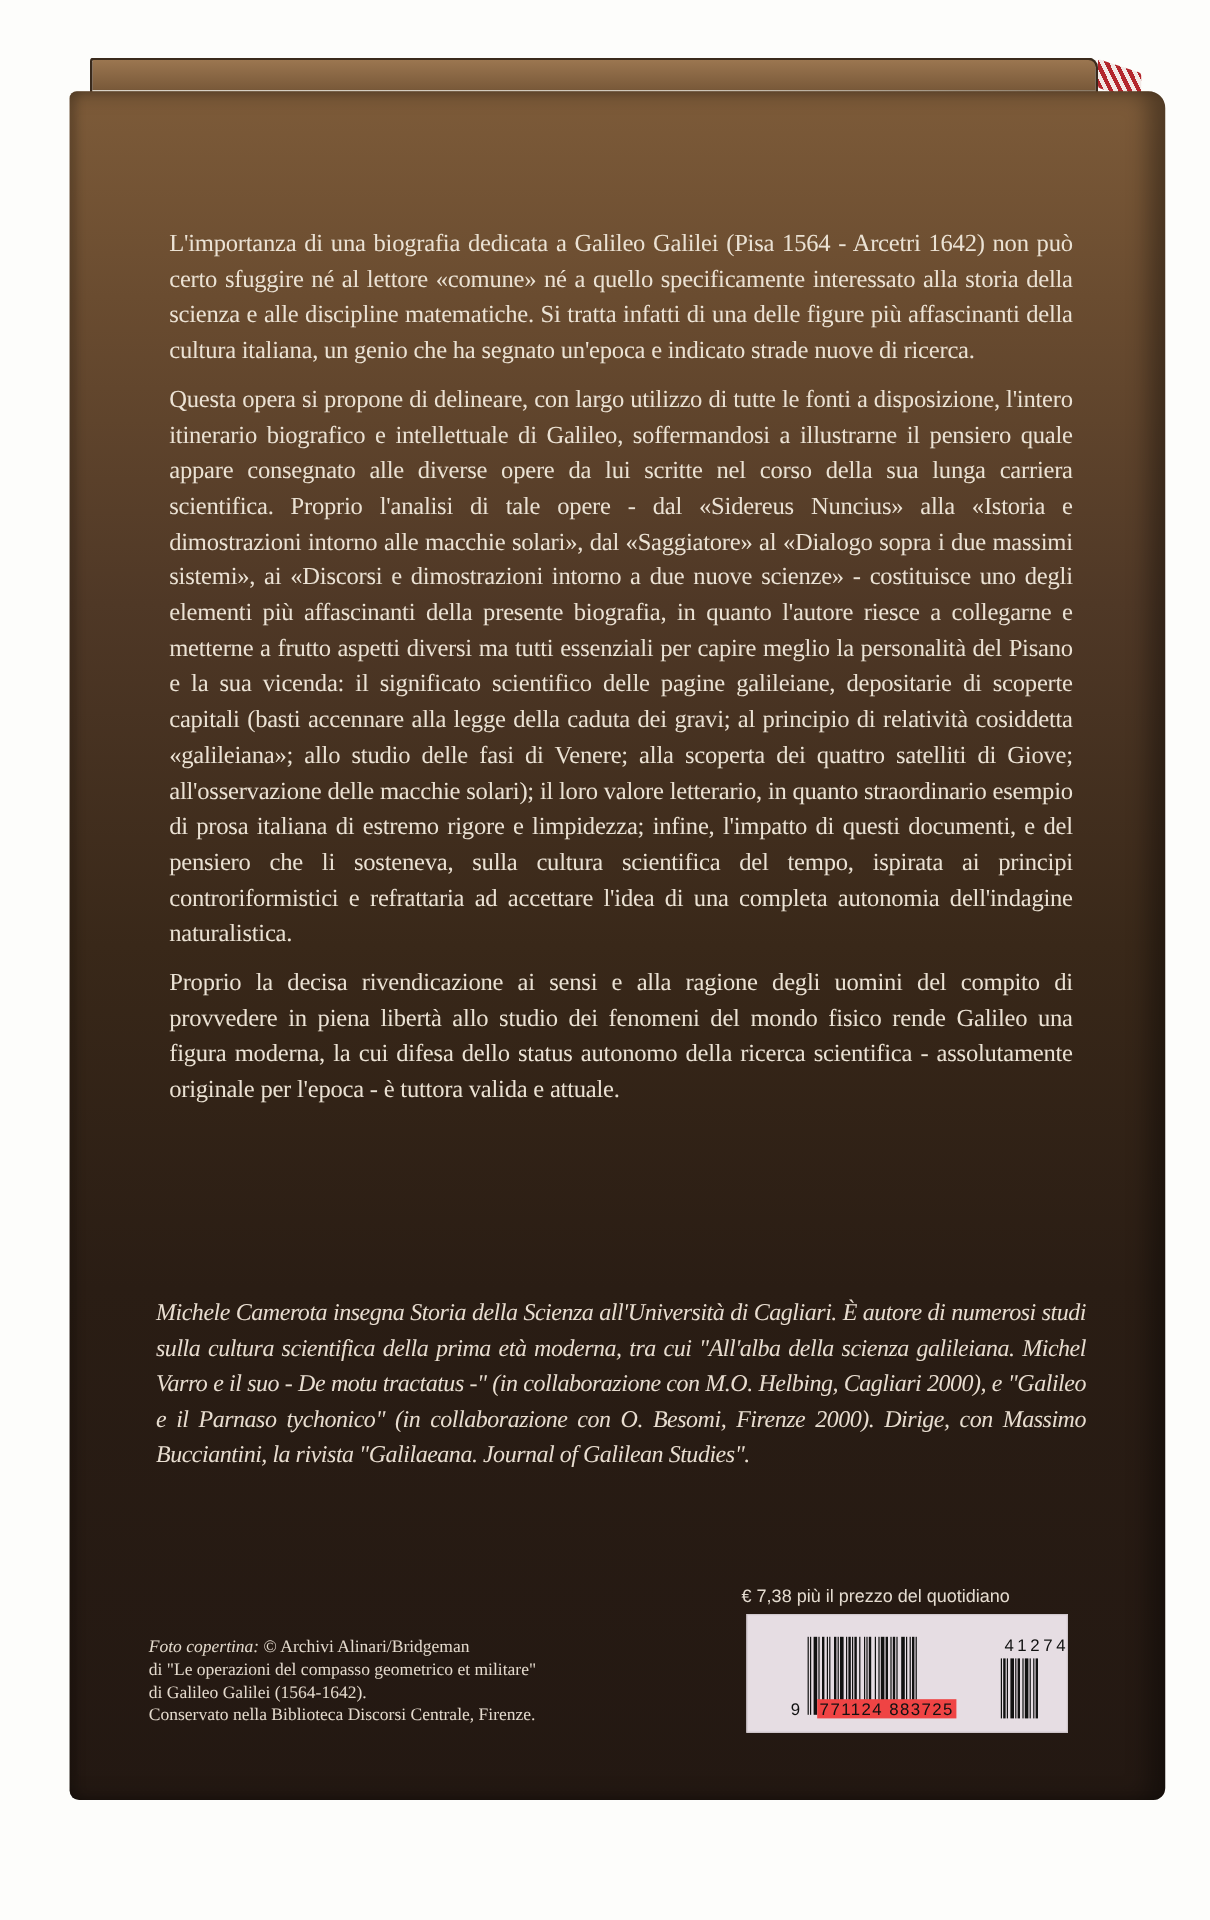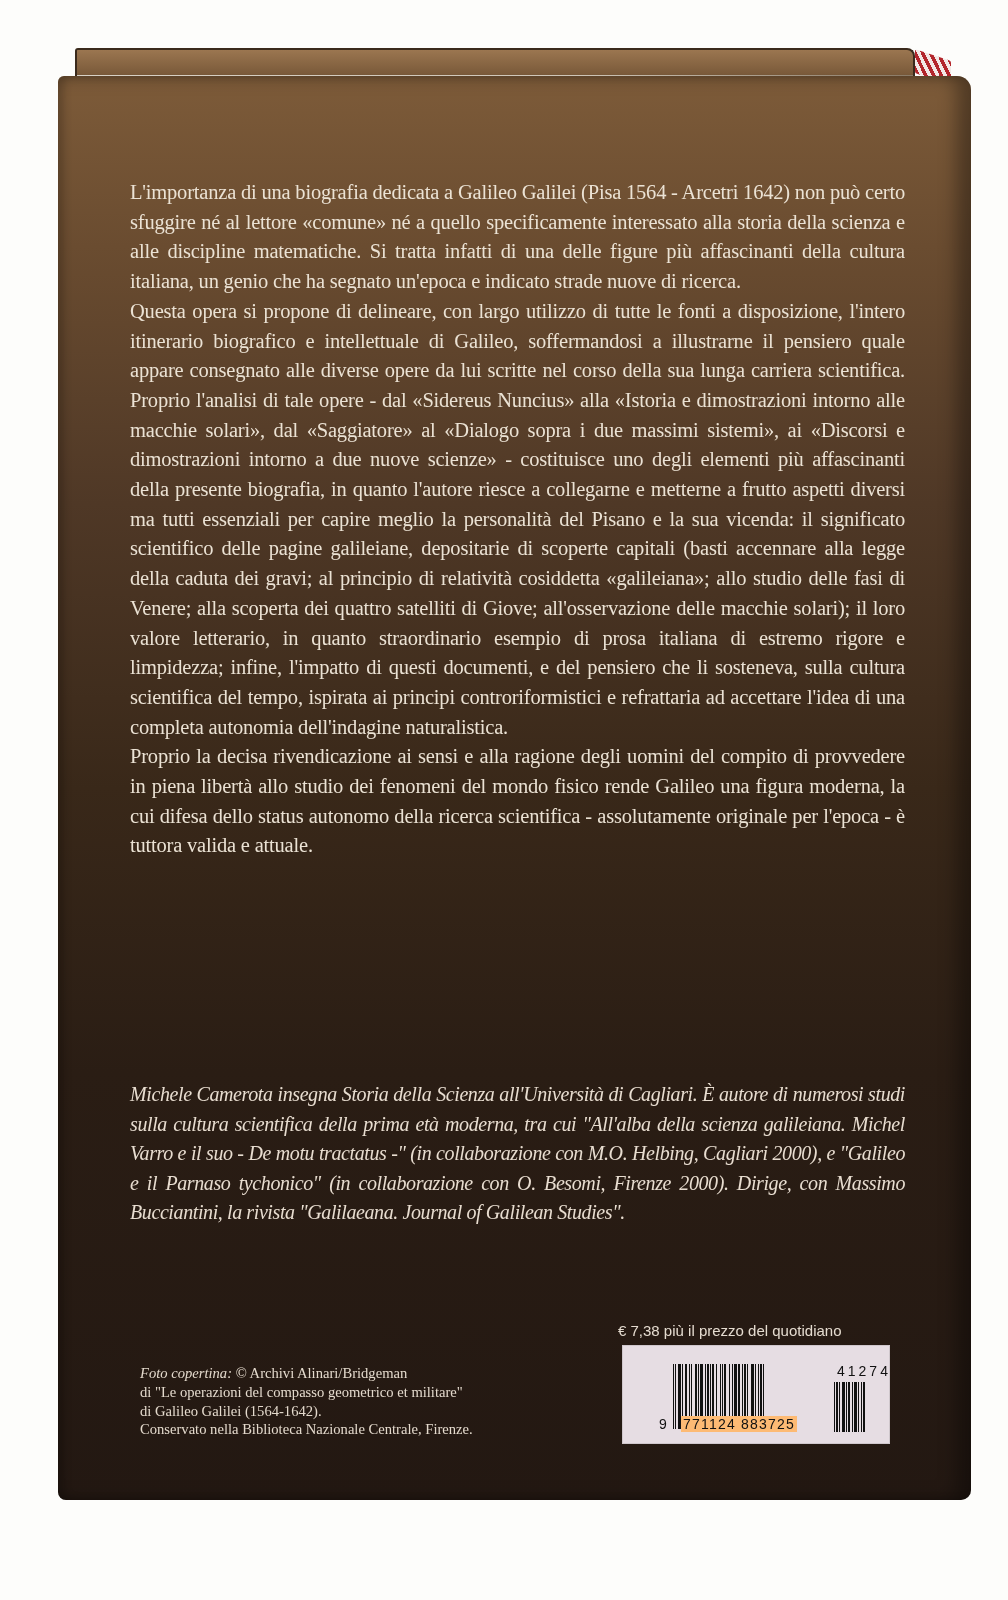--- a/index.html
+++ b/index.html
@@ -26,21 +26,21 @@
     .ribbon {
       position: absolute; left: 915px; top: 55px; width: 36px; height: 24px;
       background: repeating-linear-gradient(60deg, #b3262c 0 4px, #f2e9e6 4px 8px);
       transform: skewY(18deg); border-radius: 2px;
     }
     .content {
       position: absolute; left: 130px; top: 178px; width: 775px;
       color: #ebe2d4; font-size: 20.5px; line-height: 29.7px;
       text-align: justify; letter-spacing: -0.2px;
     }
-    .content p { margin: 0; }
+    .content p { margin: 11px; }
     .bio {
       position: absolute; left: 130px; top: 1080px; width: 775px;
       color: #e8ddd0; font-size: 20px; line-height: 29.5px; font-style: italic;
       text-align: justify; letter-spacing: -0.4px;
     }
     .bio p { margin: 0; }
     .price {
       position: absolute; left: 618px; top: 1322px;
       color: #e5dcd0; font-family: "Liberation Sans", "DejaVu Sans", sans-serif;
       font-size: 15px;
@@ -48,35 +48,35 @@
     .barcode-box {
       position: absolute; left: 622px; top: 1345px; width: 266px; height: 97px;
       background: #e6dde3; border: 1px solid #cfc7cc;
     }
     .bars-main { position: absolute; left: 50px; top: 18px; width: 143px; height: 65px; display: flex; align-items: flex-end; }
     .bars-add  { position: absolute; left: 211px; top: 36px; width: 41px; height: 50px; display: flex; align-items: flex-end; }
     .bar { background: #111; height: 100%; }
     .sp  { height: 100%; }
     .ean-num {
       position: absolute; left: 58px; top: 70px; font-family: "Liberation Sans", sans-serif;
-      font-size: 14px; letter-spacing: 1.2px; color: #111; background: #fdba74; padding: 0 2px;
+      font-size: 14px; letter-spacing: 1.2px; color: #111; background: #ef4444; padding: 0 2px;
     }
     .ean-first {
       position: absolute; left: 36px; top: 70px; font-family: "Liberation Sans", sans-serif;
       font-size: 14px; color: #111;
     }
     .addon-num {
       position: absolute; left: 214px; top: 17px; font-family: "Liberation Sans", sans-serif;
       font-size: 14px; letter-spacing: 3px; color: #111;
     }
     .credits {
       position: absolute; left: 124px; top: 1364px; width: 440px;
       color: #e4dacd; font-size: 14.6px; line-height: 18.8px;
     }
-    .credits div { white-space: nowrap; margin-left: 16px; }
+    .credits div { white-space: nowrap; }
     .credits em { font-style: italic; }
   </style>
 </head>
 <body>
 
 <div class="book-top">
   <div class="pages"></div>
 </div>
 <div class="ribbon"></div>
 
@@ -186,14 +186,14 @@
   <span class="addon-num">41274</span>
 </div>
 
 <div class="credits">
   <div>
     <em>Foto copertina:</em>
     <span>© Archivi Alinari/Bridgeman</span>
   </div>
   <div>di "Le operazioni del compasso geometrico et militare"</div>
   <div>di Galileo Galilei (1564-1642).</div>
-  <div>Conservato nella Biblioteca Nazionale Centrale, Firenze.</div>
+  <div>Conservato nella Biblioteca Discorsi Centrale, Firenze.</div>
 </div>
 
 </body></html>

